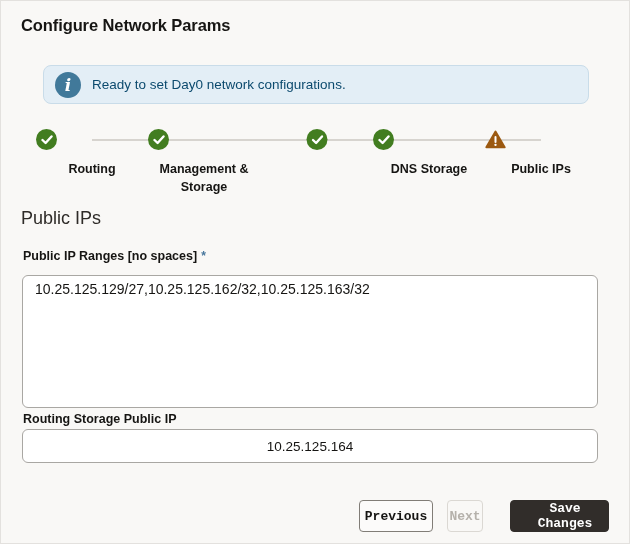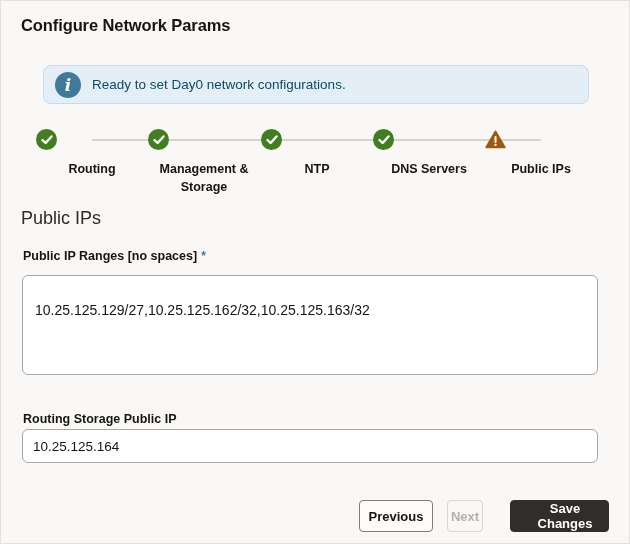--- a/index.html
+++ b/index.html
@@ -68,39 +68,39 @@
     position: absolute; left: 20px; top: 207px;
     font-size: 18px; font-weight: 400; color: #2e2b28;
   }
   .field-label { position: absolute; font-size: 12.5px; font-weight: 700; color: #161513; }
   .label-ranges { left: 22px; top: 248px; }
   .label-objstore { left: 22px; top: 411px; }
   .req { color: #47769c; font-size: 12px; margin-left: 4px; font-weight: 700; }
 
   .ip-textarea {
     position: absolute; left: 21px; top: 274px;
-    width: 576px; height: 100px;
+    width: 576px; height: 133px;
     background: #fff; border: 1px solid #a9a7a3; border-radius: 6px;
-    padding: 25px 12px; resize: none;
+    padding: 4px 12px; resize: none;
     font-family: "Liberation Sans", sans-serif;
     font-size: 14px; color: #161513; line-height: 1.4;
   }
   .ip-input {
     position: absolute; left: 21px; top: 428px;
     width: 576px; height: 34px;
     background: #fff; border: 1px solid #a9a7a3; border-radius: 6px;
     padding: 0 10px;
     font-family: "Liberation Sans", sans-serif;
-    font-size: 13.5px; color: #161513;
+    font-size: 13.5px; color: #161513; text-align: center;
   }
 
   
   .btn {
     position: absolute; top: 499px; height: 32px;
-    border-radius: 4px; font-family: Liberation Sans, sans-serif;
+    border-radius: 4px; font-family: Liberation Mono, monospace;
     font-size: 13px; font-weight: 700; cursor: pointer;
   }
   .btn-previous {
     left: 358px; width: 74px;
     background: #fcfbfa; border: 1px solid #817d77; color: #161513;
   }
   .btn-next {
     left: 446px; width: 36px;
     background: transparent; border: 1px solid #dbd8d3; color: #b5b1ab;
     cursor: default;
@@ -140,30 +140,29 @@
     </span>
     <span class="step-label">Management &amp; Storage</span>
   </div>
 
   <div class="step p3">
     <span class="marker">
       <svg width="12" height="10" viewBox="0 0 12 10">
           <polyline points="1.5,5 4.6,8 10.5,1.5" fill="none" stroke="#ffffff" stroke-width="2.4" stroke-linecap="round" stroke-linejoin="round"></polyline>
         </svg>
     </span>
-    <span class="step-label">NTP</span>
   </div>
 
   <div class="step p4">
     <span class="marker">
       <svg width="12" height="10" viewBox="0 0 12 10">
           <polyline points="1.5,5 4.6,8 10.5,1.5" fill="none" stroke="#ffffff" stroke-width="2.4" stroke-linecap="round" stroke-linejoin="round"></polyline>
         </svg>
     </span>
-    <span class="step-label">DNS Servers</span>
+    <span class="step-label">DNS Storage</span>
   </div>
 
   <div class="step p5">
     <span class="marker warn">
       <svg width="23" height="21" viewBox="0 0 24 22">
         <path d="M12 2.2 L22.3 19.8 H1.7 Z" fill="#9c5910" stroke="#9c5910" stroke-width="2.6" stroke-linejoin="round"></path>
         <line x1="12" y1="8.2" x2="12" y2="13.8" stroke="#ffffff" stroke-width="2.3" stroke-linecap="round"></line>
         <circle cx="12" cy="17.1" r="1.35" fill="#ffffff"></circle>
       </svg>
     </span>

